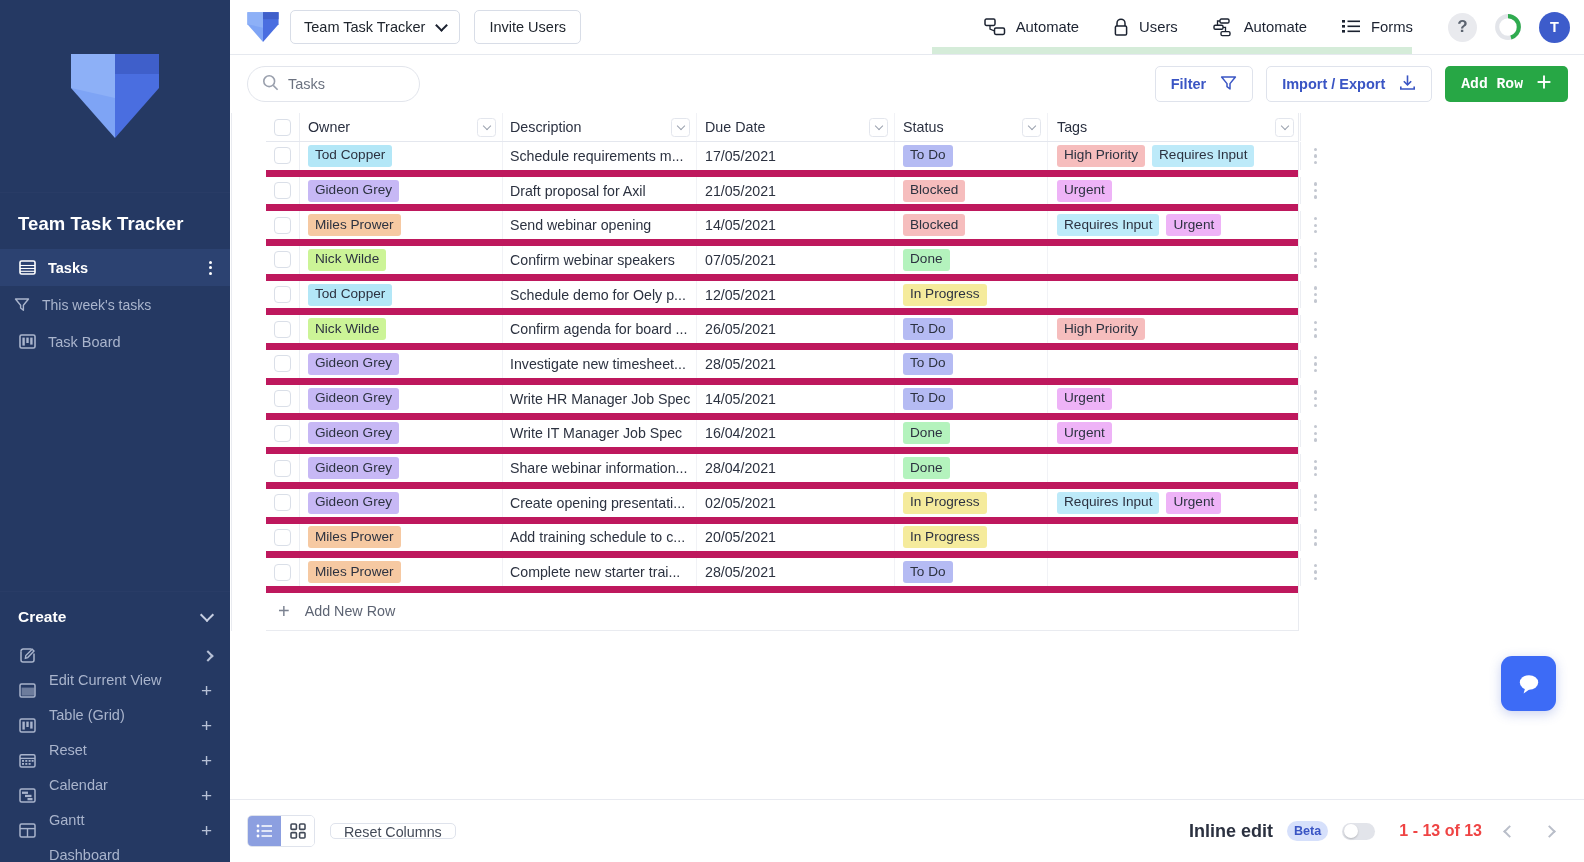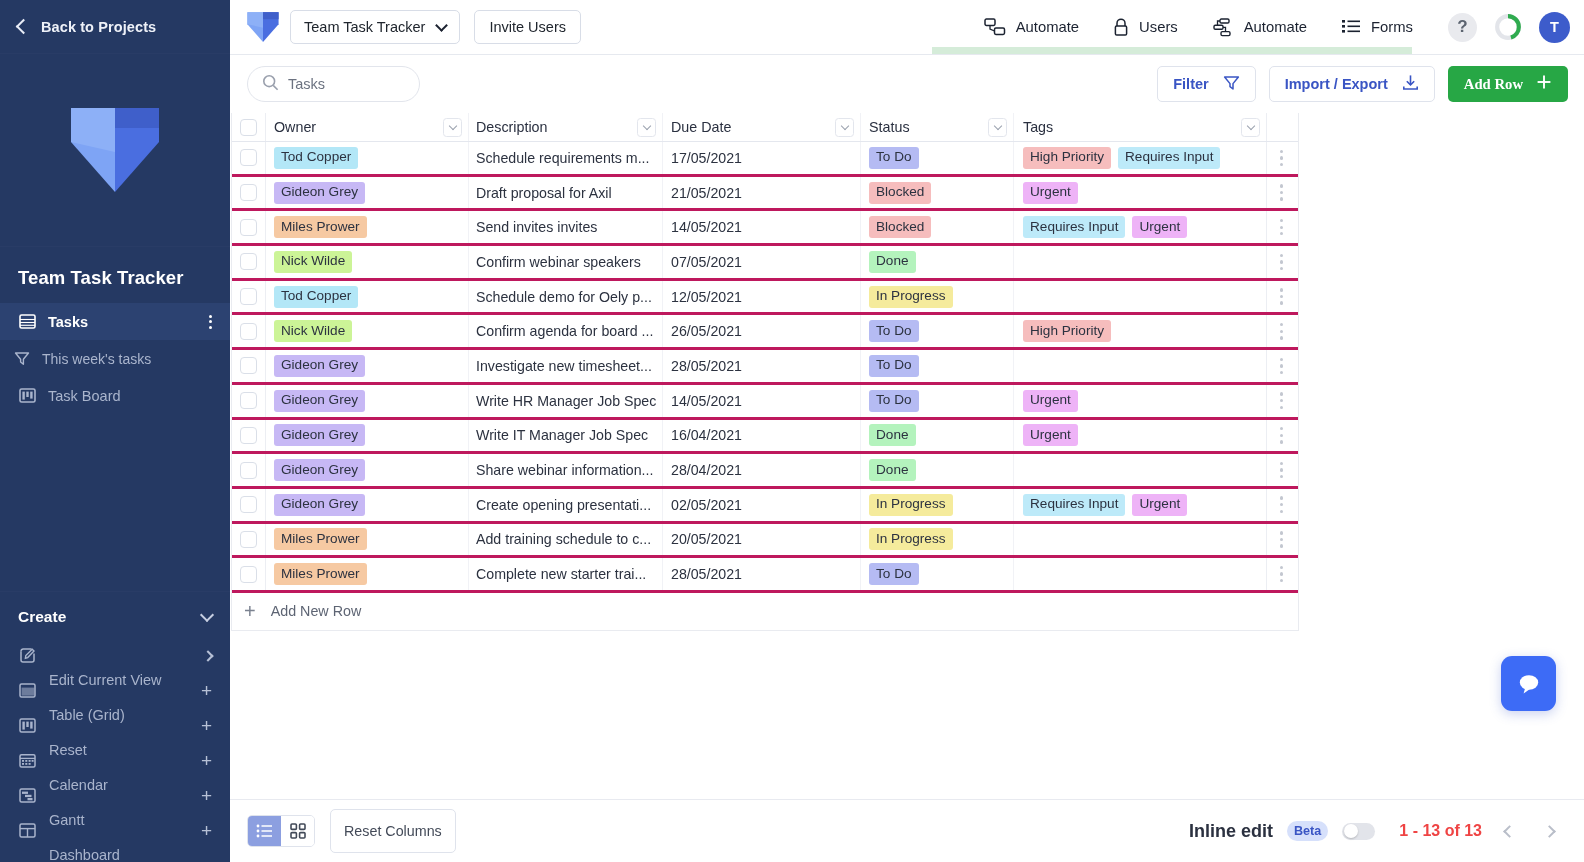--- a/index.html
+++ b/index.html
@@ -119,27 +119,27 @@
   .search-box input::placeholder { color:#6b7280; }
   .tb-right { margin-left:auto; display:flex; align-items:center; gap:13px; }
   .btn-outline {
     display:flex; align-items:center; gap:14px; height:36px; padding: 0 15px;
     border:1px solid #dfe3ec; border-radius:5px; background:#fff; cursor:pointer;
     font-size:14.5px; color:#3a55c4; font-weight:600; font-family:inherit;
   }
   .btn-green {
     display:flex; align-items:center; gap:13px; height:36px; padding: 0 16px;
     border:none; border-radius:5px; background:#27a745; cursor:pointer;
-    font-size:14.7px; color:#fff; font-weight:700; font-family:Liberation Serif, serif;
+    font-size:14.7px; color:#fff; font-weight:700; font-family:Liberation Mono, monospace;
   }
 
   
   .table-area { flex:1 1 auto; overflow:hidden; position:relative; }
-  .grid { width: 1068px; margin-left: 1px; border: 1px solid #e9ebf0; border-top:none; border-bottom:none;}
-  .g-row { display:flex; height:34.7px; align-items:stretch; border-bottom:3px solid #be185d; }
+  .grid { width: 1068px; margin-left: 1px; border: 1px solid #e9ebf0; border-top:none; border-bottom:none;padding-left:34px;}
+  .g-row { display:flex; height:34.7px; align-items:stretch; border-bottom:7px solid #be185d; }
   .g-head { height:29px; border-bottom:1px solid #e4e7ee; }
   .c-check { width:34px; flex:0 0 34px; display:flex; align-items:center; justify-content:center; border-right:1px solid #eceef3;}
   .cbx { width:17px; height:17px; border:1.4px solid #dadfe8; border-radius:4px; background:#fff; cursor:pointer; }
   .c-owner { width:203px; flex:0 0 203px; display:flex; align-items:center; padding-left:8px; border-right:1px solid #f1f2f6;}
   .c-desc  { width:194px; flex:0 0 194px; display:flex; align-items:center; padding-left:7px; border-right:1px solid #f1f2f6;}
   .c-due   { width:198px; flex:0 0 198px; display:flex; align-items:center; padding-left:8px; border-right:1px solid #f1f2f6;}
   .c-status{ width:153px; flex:0 0 153px; display:flex; align-items:center; padding-left:8px; border-right:1px solid #f1f2f6;}
   .c-tags  { width:253px; flex:0 0 253px; display:flex; align-items:center; gap:7px; padding-left:9px; border-right:1px solid #eceef3;}
   .c-menu  { width:29px; flex:0 0 29px; display:flex; align-items:center; justify-content:center; }
   .g-head .c-owner, .g-head .c-desc, .g-head .c-due, .g-head .c-status, .g-head .c-tags {
@@ -165,21 +165,21 @@
 
   
   .footer {
     height:63px; flex:0 0 63px; display:flex; align-items:center;
     border-top:1px solid #e8eaf0; padding: 0 22px 0 17px;
   }
   .view-toggle { display:flex; border:1px solid #dfe3ec; border-radius:5px; overflow:hidden; height:32px; }
   .vt-btn { width:33px; display:flex; align-items:center; justify-content:center; cursor:pointer; background:#fff;}
   .vt-btn.sel { background:#8c9fe0; }
   .reset-btn {
-    margin-left:15px; height:44px; padding:0 13px; border:1px solid #dfe3ec; border-radius:5px;
+    margin-left:15px; height:16px; padding:0 13px; border:1px solid #dfe3ec; border-radius:5px;
     background:#fff; cursor:pointer; font-size:14.3px; color:#434a58; font-family:inherit;
   }
   .ft-right { margin-left:auto; display:flex; align-items:center; gap:14px; }
   .inline-lbl { font-size:18px; color:#2b3140; font-weight:600; }
   .beta {
     background:#d6e0fb; color:#3a55c4; font-size:12.6px; font-weight:700;
     padding: 3px 7px; border-radius:10px;
   }
   .toggle { width:33px; height:17px; border-radius:9px; background:#e2e4ea; position:relative; cursor:pointer; }
   .toggle i { position:absolute; left:1.5px; top:1.5px; width:14px; height:14px; border-radius:50%; background:#fff; display:block; box-shadow:0 1px 2px rgba(0,0,0,.2);}
@@ -195,24 +195,20 @@
     cursor:pointer; box-shadow: 0 3px 12px rgba(60,90,200,.28);
   }
 </style>
 </head>
 <body>
 
 <div class="app">
 
   <aside class="sidebar">
 
-    <div class="back-row">
-      <span class="chev"></span>
-      <span class="lbl">Back to Projects</span>
-    </div>
 
     <div class="logo-wrap">
       <svg class="logo-svg" viewBox="0 0 104 96">
         <path d="M8 6 L52 6 L52 90 L8 40 Z" fill="#7ea4f5"></path>
         <path d="M52 6 L96 6 L96 40 L52 90 Z" fill="#4a6ee0"></path>
         <path d="M52 6 L96 6 L96 26 L52 26 Z" fill="#3f5fca"></path>
         <path d="M8 6 L52 6 L52 50 L8 40 Z" fill="#8db0f7"></path>
       </svg>
     </div>
 
@@ -570,21 +566,21 @@
      </div>
             </div>
             <div class="g-row">
               <div class="c-check">
        <span class="cbx"></span>
      </div>
      <div class="c-owner">
        <span class="pill" style="background:#f6c9a2">Miles Prower</span>
      </div>
      <div class="c-desc">
-       <span class="cell-txt desc-txt">Send invites invites</span>
+       <span class="cell-txt desc-txt">Send webinar opening</span>
      </div>
      <div class="c-due">
        <span class="cell-txt">14/05/2021</span>
      </div>
      <div class="c-status">
        <span class="pill" style="background:#f6bdbd">Blocked</span>
      </div>
      <div class="c-tags">
                 <span class="pill" style="background:#bdeaf9">Requires Input</span>
                 <span class="pill" style="background:#eeb3f7">Urgent</span>

